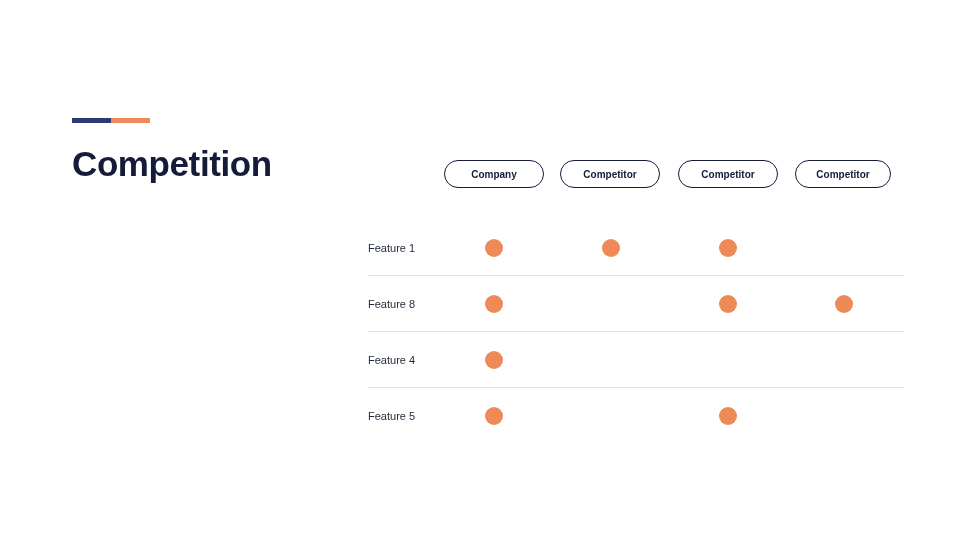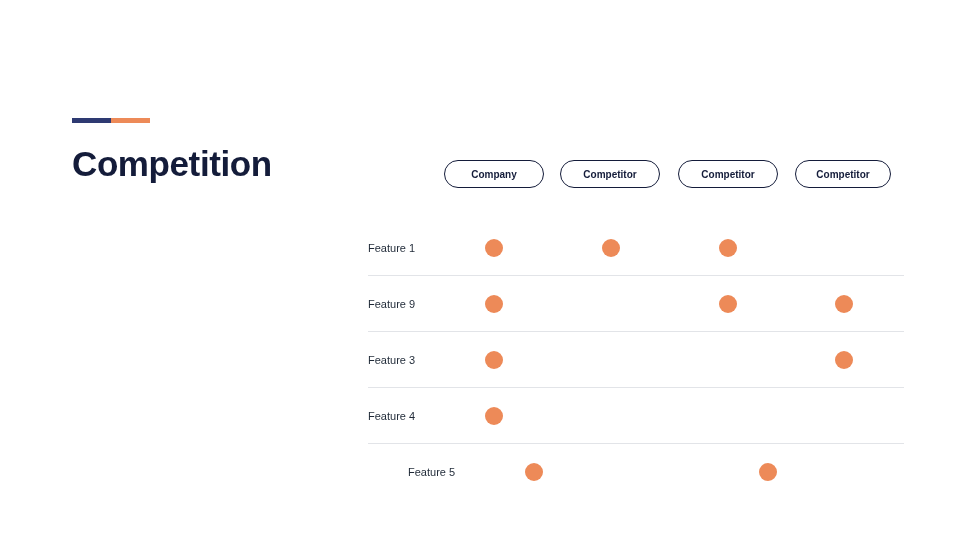--- a/index.html
+++ b/index.html
@@ -93,21 +93,20 @@
     position: relative;
     margin-top: 26px;
   }
   .row {
     position: relative;
     height: 55px;
     border-bottom: 1px solid #e2e4e8;
   }
   .row:last-child {
     border-bottom: none;
-    margin-left: 40px;
   }
   .row-label {
     position: absolute;
     left: 0;
     top: 50%;
     transform: translateY(-50%);
     font-size: 11px;
     color: #1f2937;
     white-space: nowrap;
   }
@@ -150,31 +149,26 @@
     <div class="rows">
 
       <div class="row">
         <span class="row-label">Feature 1</span>
         <span class="dot c0"></span>
         <span class="dot c1"></span>
         <span class="dot c2"></span>
       </div>
 
       <div class="row">
-        <span class="row-label">Feature 9</span>
+        <span class="row-label">Feature 8</span>
         <span class="dot c0"></span>
         <span class="dot c2"></span>
         <span class="dot c3"></span>
       </div>
 
-      <div class="row">
-        <span class="row-label">Feature 3</span>
-        <span class="dot c0"></span>
-        <span class="dot c3"></span>
-      </div>
 
       <div class="row">
         <span class="row-label">Feature 4</span>
         <span class="dot c0"></span>
       </div>
 
       <div class="row">
         <span class="row-label">Feature 5</span>
         <span class="dot c0"></span>
         <span class="dot c2"></span>

